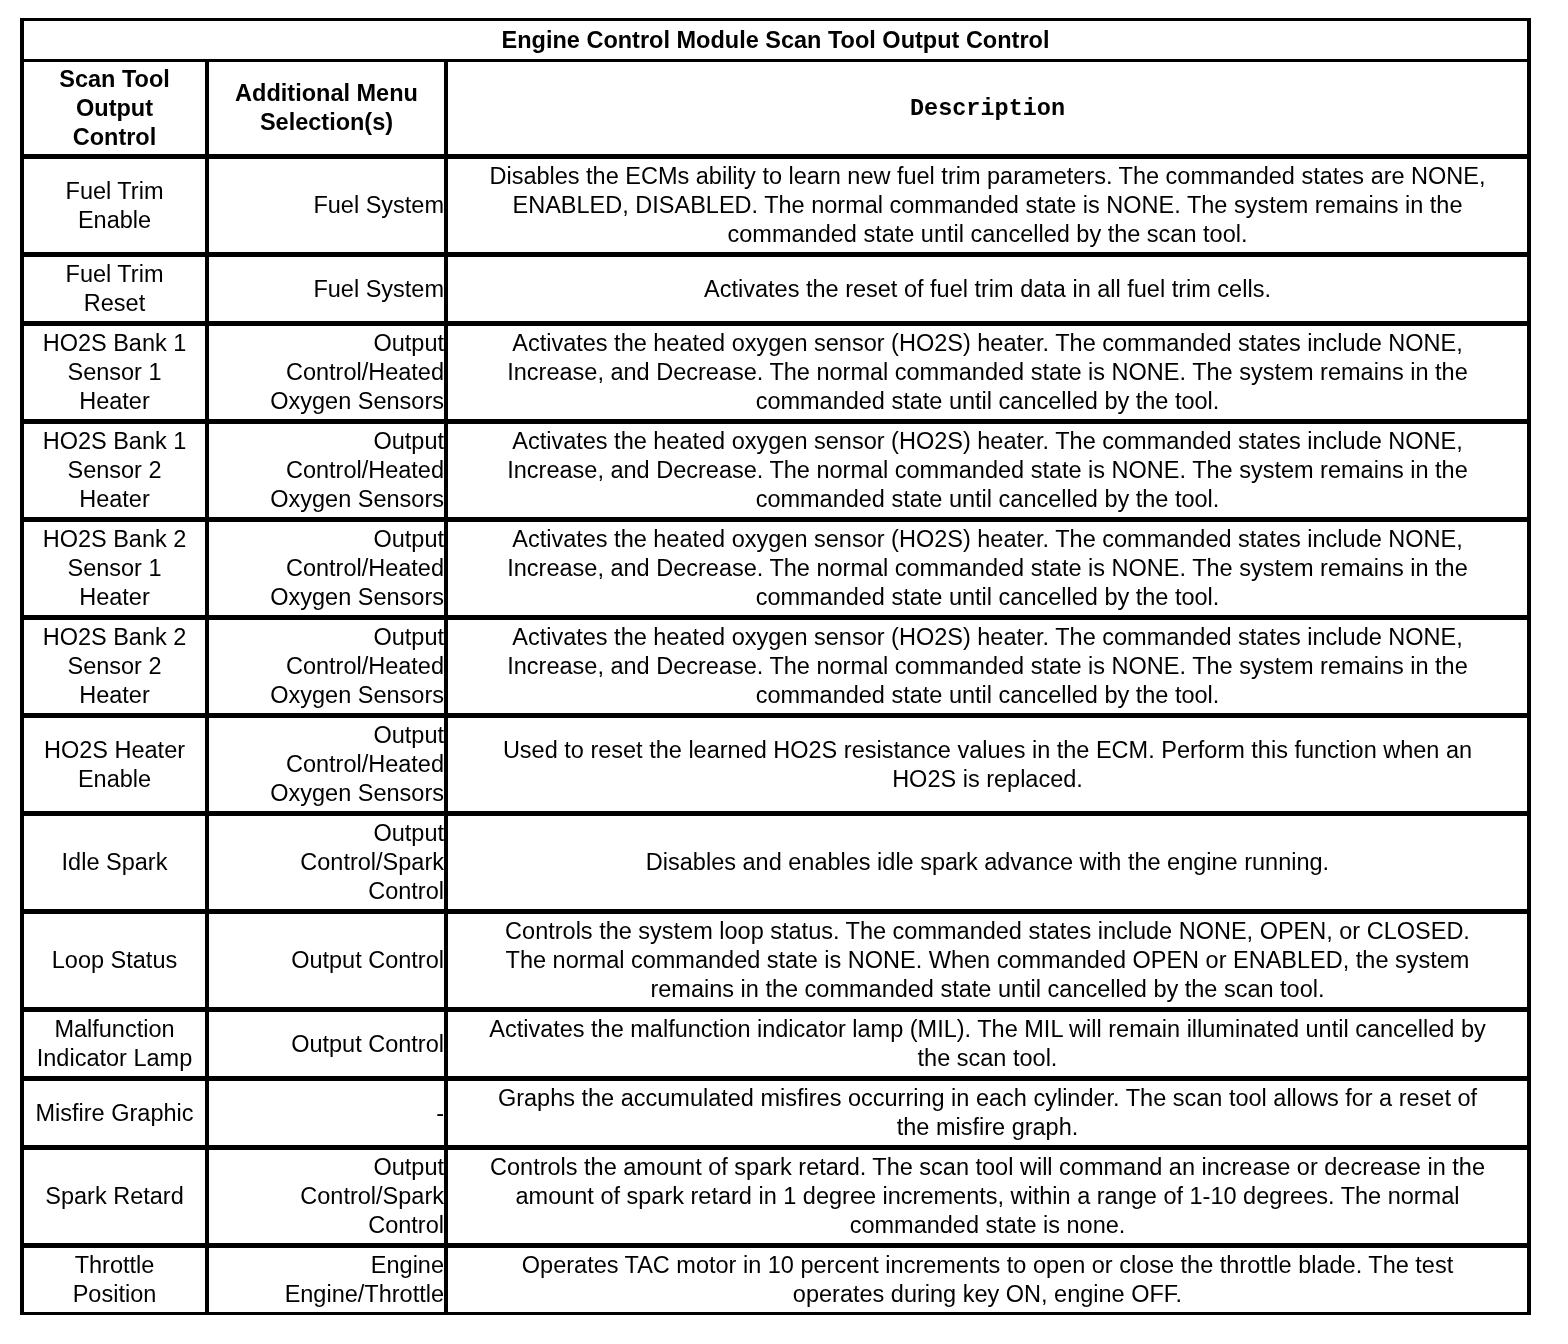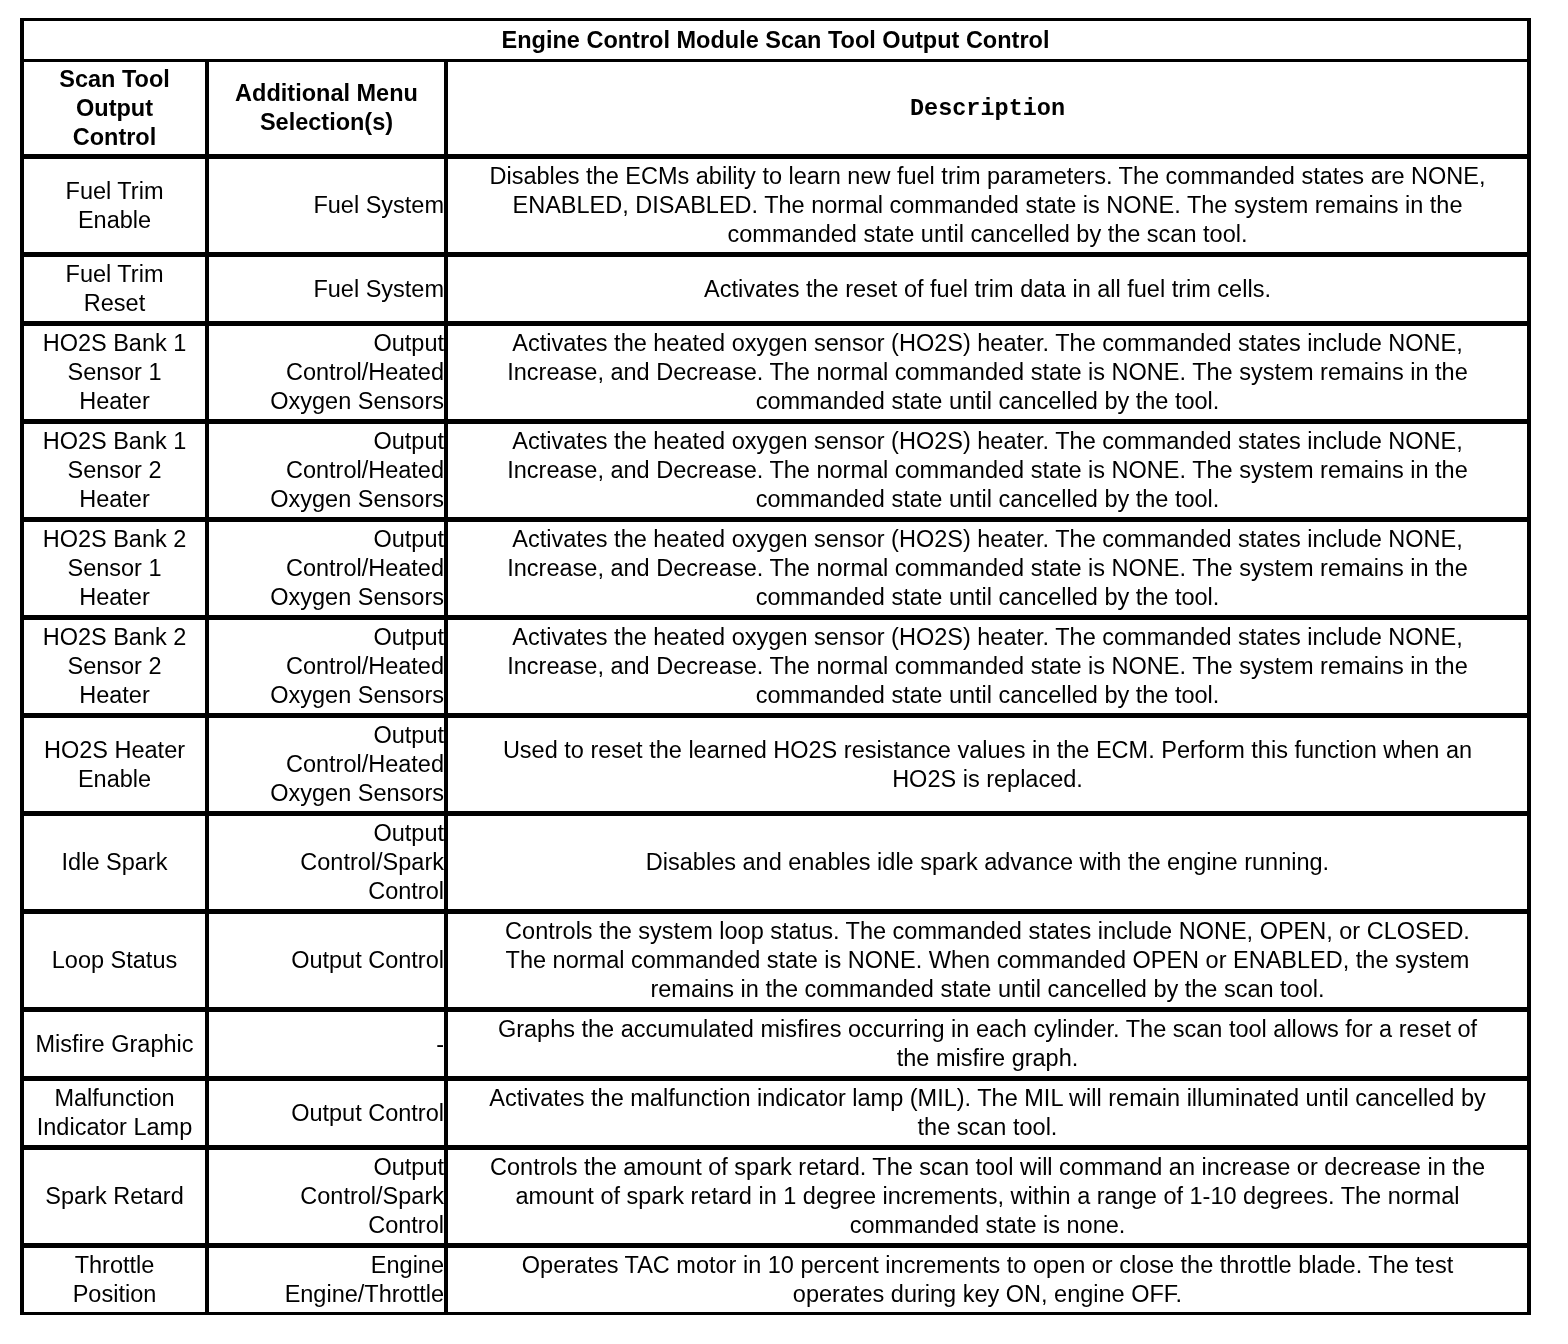--- a/index.html
+++ b/index.html
@@ -230,41 +230,41 @@
           <div>Output Control</div>
         </td>
         <td class="c-desc">
           <div>Controls the system loop status. The commanded states include NONE, OPEN, or CLOSED.</div>
           <div>The normal commanded state is NONE. When commanded OPEN or ENABLED, the system</div>
           <div>remains in the commanded state until cancelled by the scan tool.</div>
         </td>
       </tr>
       <tr class="row r2">
         <td class="c-control">
+          <div>Malfunction</div>
+          <div>Indicator Lamp</div>
+        </td>
+        <td class="c-menu">
+          <div>Output Control</div>
+        </td>
+        <td class="c-desc">
+          <div>Activates the malfunction indicator lamp (MIL). The MIL will remain illuminated until cancelled by</div>
+          <div>the scan tool.</div>
+        </td>
+      </tr>
+      <tr class="row r2">
+        <td class="c-control">
           <div>Misfire Graphic</div>
         </td>
         <td class="c-menu">
           <div>-</div>
         </td>
         <td class="c-desc">
           <div>Graphs the accumulated misfires occurring in each cylinder. The scan tool allows for a reset of</div>
           <div>the misfire graph.</div>
-        </td>
-      </tr>
-      <tr class="row r2">
-        <td class="c-control">
-          <div>Malfunction</div>
-          <div>Indicator Lamp</div>
-        </td>
-        <td class="c-menu">
-          <div>Output Control</div>
-        </td>
-        <td class="c-desc">
-          <div>Activates the malfunction indicator lamp (MIL). The MIL will remain illuminated until cancelled by</div>
-          <div>the scan tool.</div>
         </td>
       </tr>
       <tr class="row r3">
         <td class="c-control">
           <div>Spark Retard</div>
         </td>
         <td class="c-menu">
           <div>Output</div>
           <div>Control/Spark</div>
           <div>Control</div>

